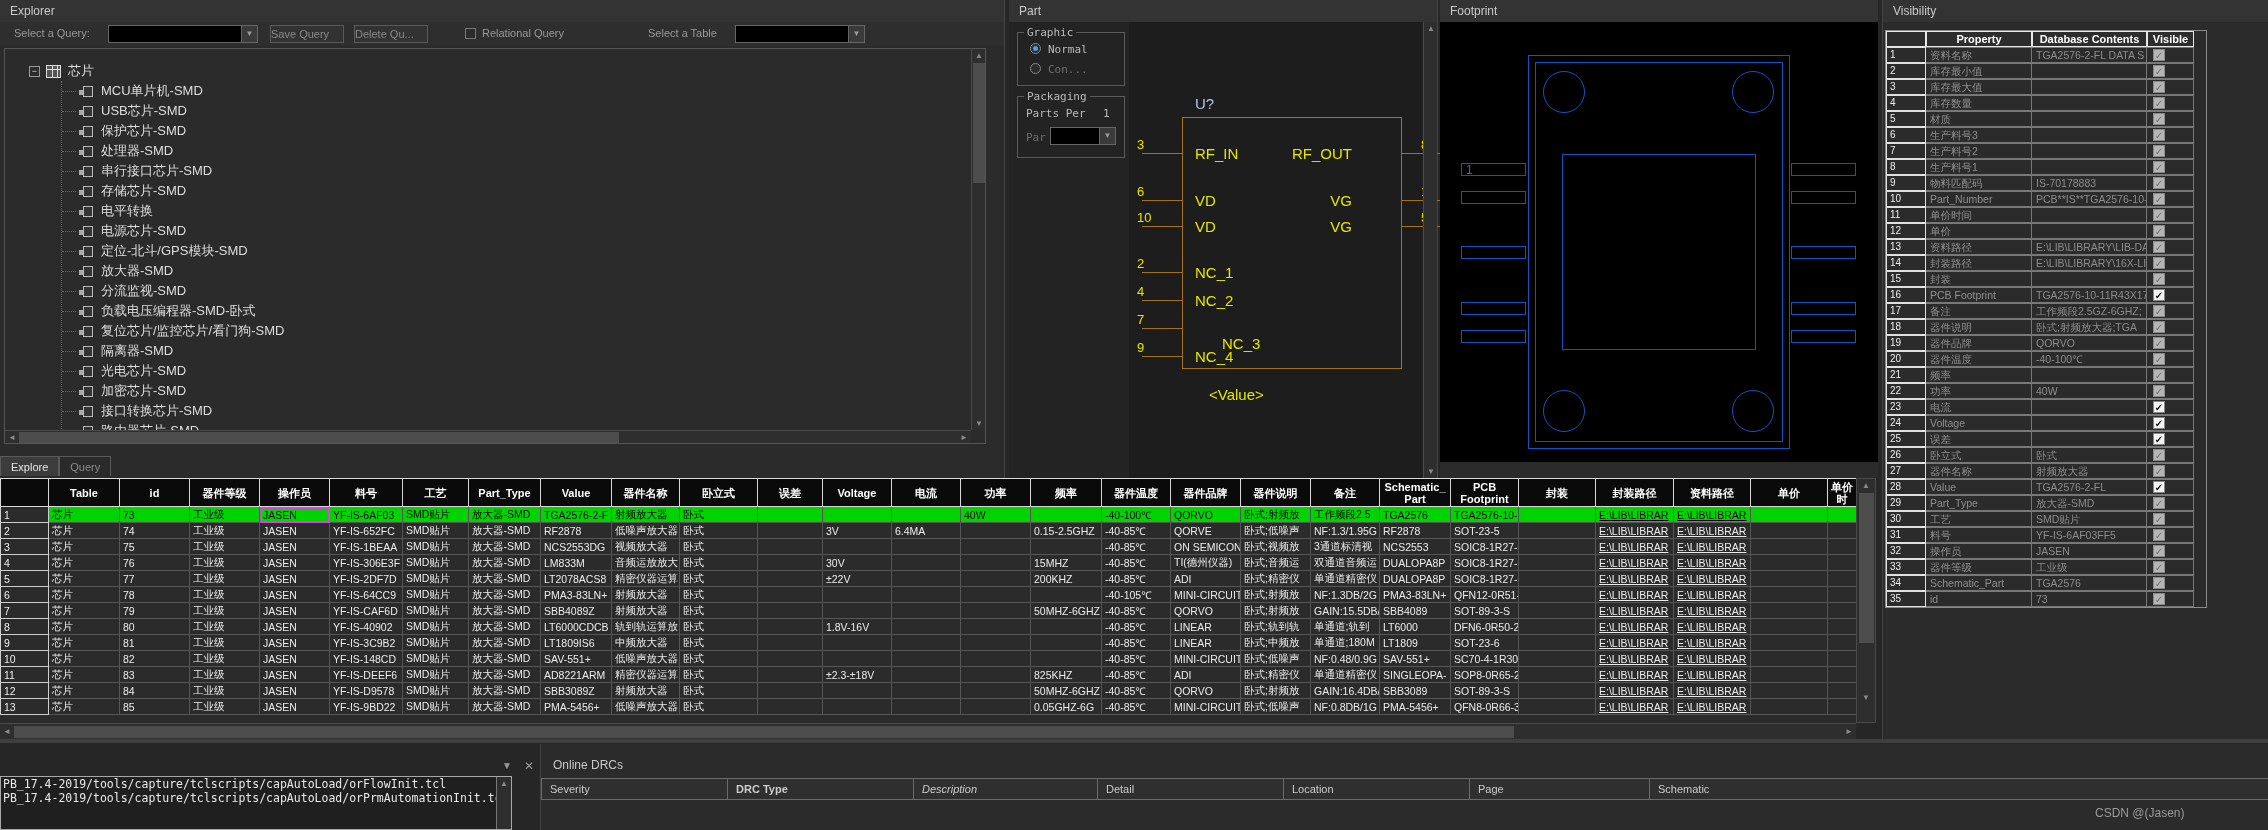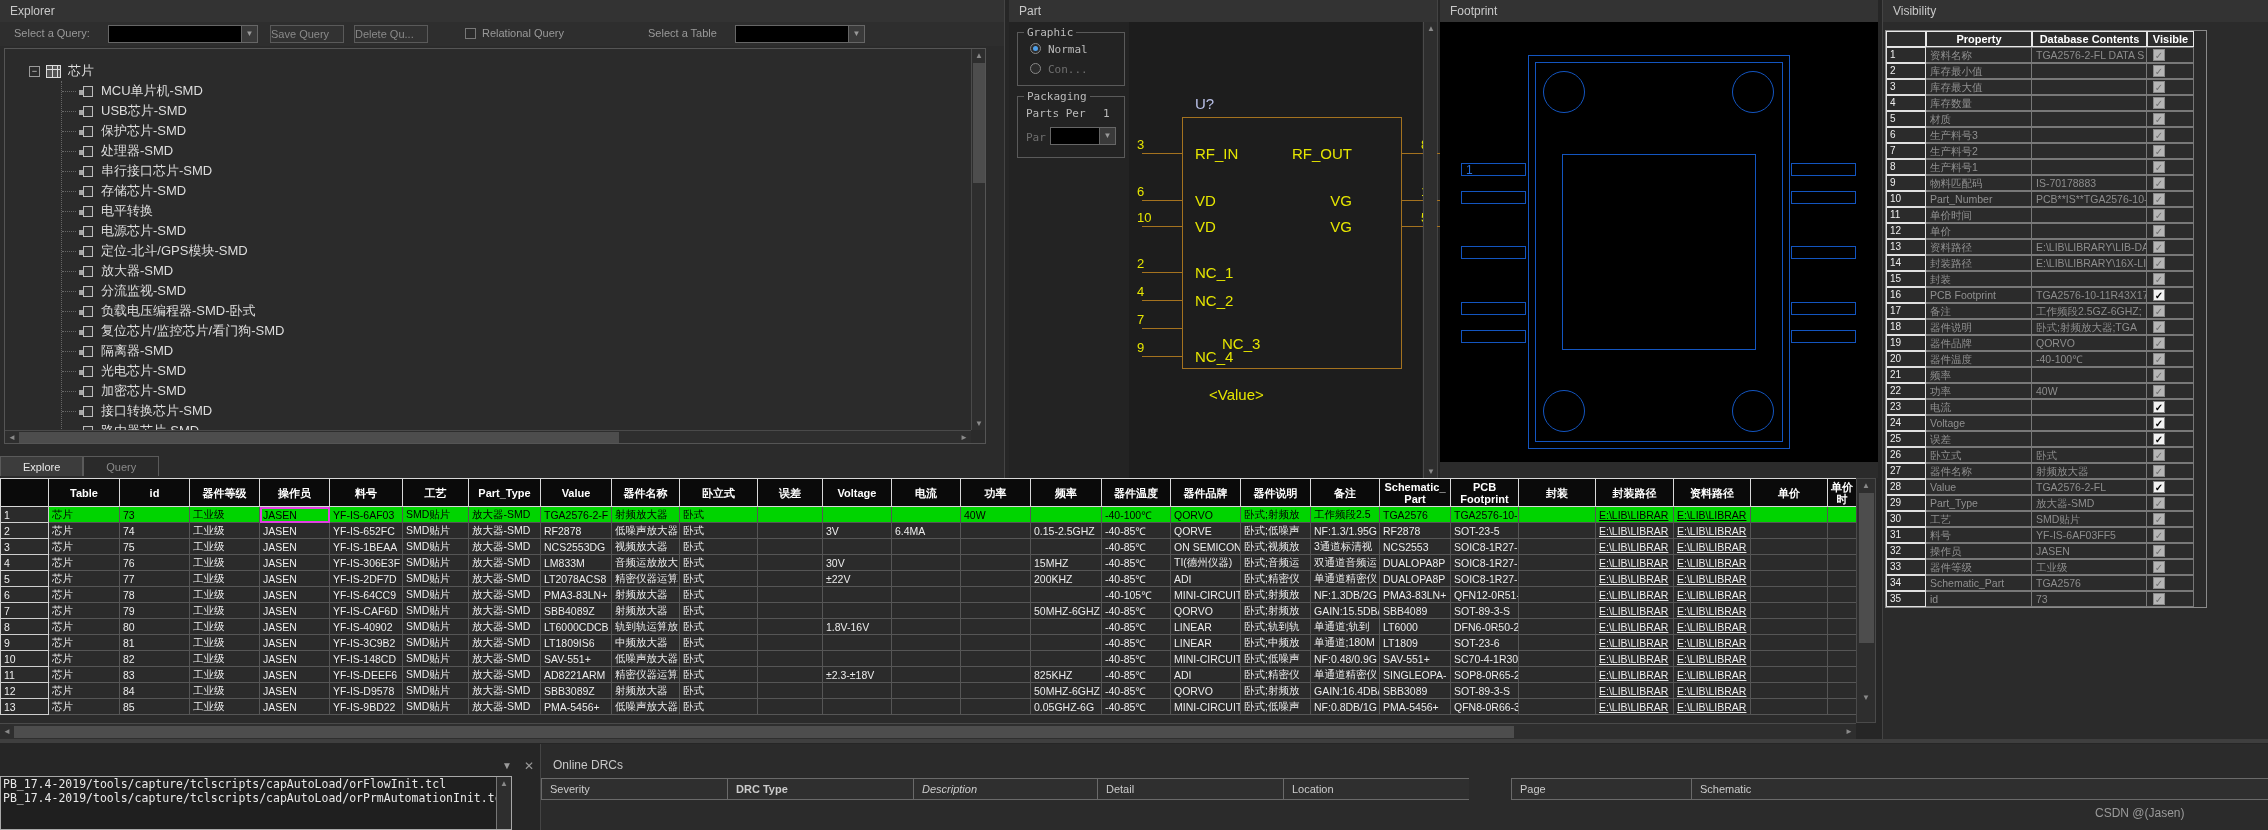--- a/index.html
+++ b/index.html
@@ -26,21 +26,21 @@
 .part-ico{width:14px;height:11px;position:relative;margin-right:8px}
 .part-ico:before{content:"";position:absolute;left:0;top:4px;width:5px;height:5px;background:#aaa}
 .part-ico:after{content:"";position:absolute;right:0;top:0;width:8px;height:9px;border:1px solid #bbb;background:#333}
 .t-label{color:#ddd;font-size:13px}
 #tree-root-label{color:#ddd;font-size:13px}
 .vscroll{position:absolute;width:14px;background:#2e2e2e;border-left:1px solid #4a4a4a}
 .hscroll{position:absolute;height:13px;background:#2e2e2e;border-top:1px solid #4a4a4a}
 .sc-arrow{position:absolute;color:#8a8a8a;font-size:8px;width:14px;height:13px;text-align:center;line-height:13px}
 .sc-thumb{position:absolute;background:#4d4d4d}
 #exp-tabs{position:absolute;left:0px;top:456px;height:20px;font-size:11px}
-.tab{display:inline-block;height:20px;line-height:20px;padding:0 22px;border:1px solid #5a5a5a;border-bottom:none}
+.tab{display:inline-block;height:20px;line-height:20px;padding:0 10px;border:1px solid #5a5a5a;border-bottom:none}
 .tab.active{background:#3c3c3c;color:#e8e8e8}
 .tab.inactive{background:#2a2a2a;color:#8a8a8a}
 
 #part{position:absolute;left:1009px;top:0;width:429px;height:478px;background:#232323;border-right:1px solid #444}
 .groupbox{position:absolute;border:1px solid #5a5a5a;font-size:11px;color:#bbb}
 .groupbox .gb-label{position:absolute;top:-7px;left:6px;background:#232323;padding:0 3px;font-family:"DejaVu Sans Mono",monospace;font-size:11px}
 .radio{position:absolute;width:11px;height:11px;border:1px solid #888;border-radius:50%;background:#2b2b2b}
 .radio.sel:before{content:"";position:absolute;left:2px;top:2px;width:5px;height:5px;border-radius:50%;background:#4f9fe8}
 .gb-txt{position:absolute;font-family:"DejaVu Sans Mono",monospace;font-size:11px;color:#bbb}
 .gb-txt.dis{color:#6f6f6f}
@@ -1081,19 +1081,19 @@
   </div>
 
   <div id="drc">
     <div id="drc-title">Online DRCs</div>
     <div id="drc-headers">
         <span class="drc-h" style="width: 186px;">Severity</span>
         <span class="drc-h" style="width: 186px; font-weight: bold;">DRC Type</span>
         <span class="drc-h" style="width: 184px; font-style: italic;">Description</span>
         <span class="drc-h" style="width: 186px;">Detail</span>
         <span class="drc-h" style="width: 186px;">Location</span>
-        <span class="drc-h" style="width: 180px; margin-left: 42px;">Page</span>
+        <span class="drc-h" style="width: 180px;">Page</span>
         <span class="drc-h" style="width: 620px;">Schematic</span>
       </div>
   </div>
 
   <div id="watermark">CSDN @(Jasen)</div>
 </div>
 
 </body></html>

